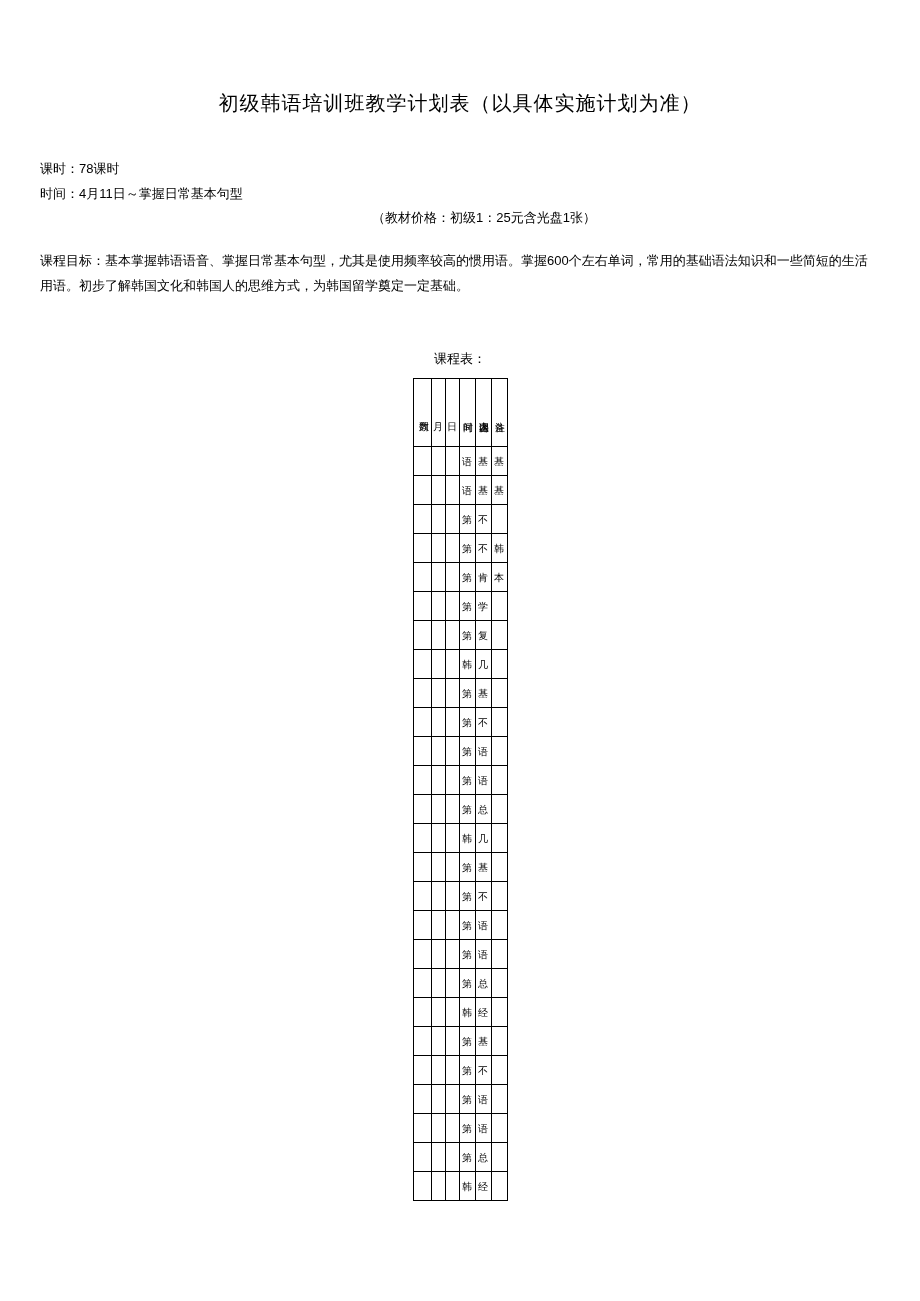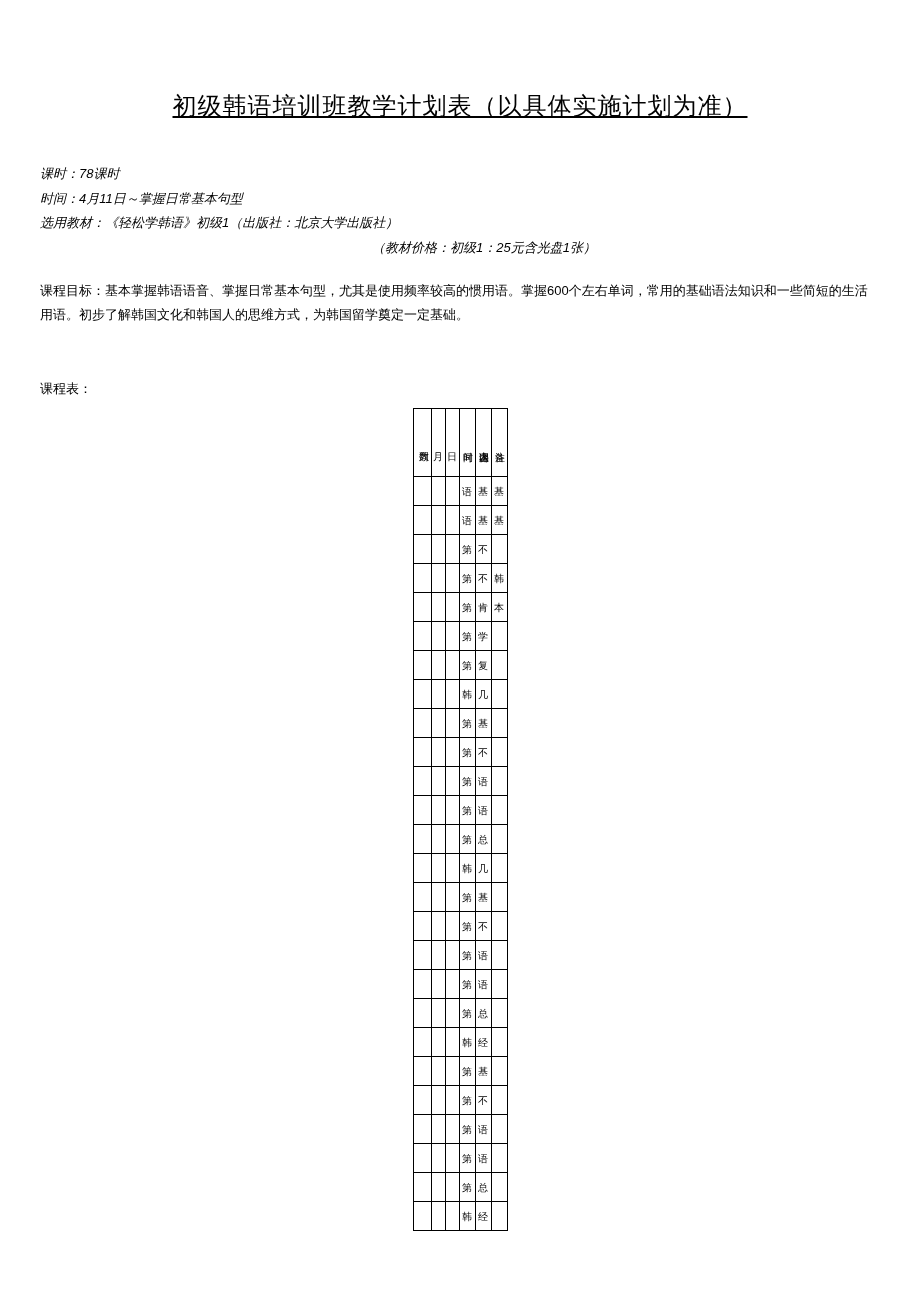--- a/index.html
+++ b/index.html
@@ -6,45 +6,44 @@
     margin: 0;
     padding: 60px 40px;
     font-family: "Microsoft YaHei", "SimSun", sans-serif;
     font-size: 13px;
     color: #000;
     background: #fff;
     width: 920px;
     box-sizing: border-box;
   }
   h1 {
-    font-size: 24px;
+    font-size: 20px;
     font-weight: normal;
     text-align: center;
     margin: 30px 0 40px 0;
     letter-spacing: 1px;
-    text-decoration: underline;
   }
   .info-block {
     line-height: 1.9;
     margin-bottom: 18px;
-    font-style: italic;
   }
   .info-line {
     display: block;
   }
   .indent {
     padding-left: 48px;
     text-align: center;
   }
   .goal {
     line-height: 1.9;
     margin-bottom: 52px;
   }
   .schedule-label {
     margin-bottom: 10px;
+    text-align: center;
   }
   .schedule-wrap {
     display: flex;
     justify-content: center;
   }
   table.schedule {
     border-collapse: collapse;
     table-layout: fixed;
   }
   table.schedule th,
@@ -74,21 +73,20 @@
   table.schedule col.c5 { width: 16px; }
 </style>
 </head>
 <body>
 
 <h1>初级韩语培训班教学计划表（以具体实施计划为准）</h1>
 
 <div class="info-block">
   <span class="info-line">课时：78课时</span>
   <span class="info-line">时间：4月11日～掌握日常基本句型</span>
-  <span class="info-line">选用教材：《轻松学韩语》初级1（出版社：北京大学出版社）</span>
   <span class="info-line indent">（教材价格：初级1：25元含光盘1张）</span>
 </div>
 
 <div class="goal">课程目标：基本掌握韩语语音、掌握日常基本句型，尤其是使用频率较高的惯用语。掌握600个左右单词，常用的基础语法知识和一些简短的生活用语。初步了解韩国文化和韩国人的思维方式，为韩国留学奠定一定基础。</div>
 
 <div class="schedule-label">课程表：</div>
 
 <div class="schedule-wrap">
   <table class="schedule">
     <colgroup>

